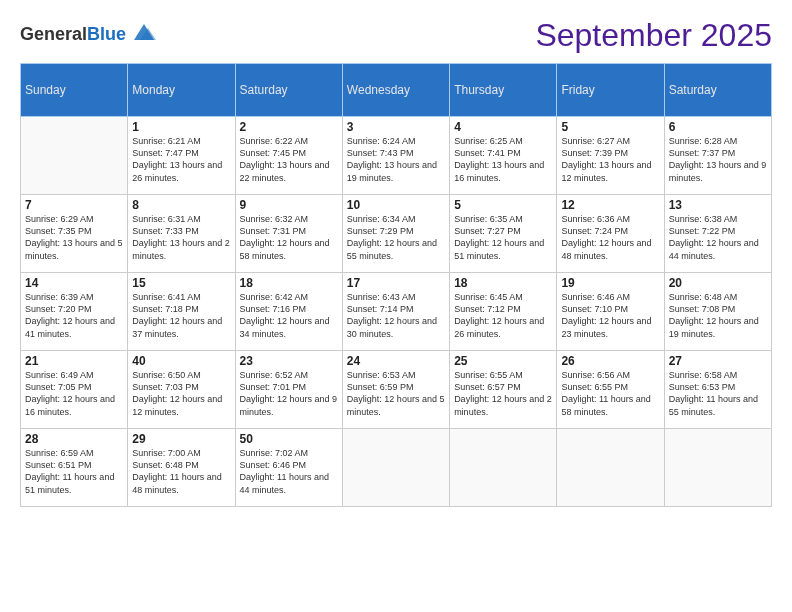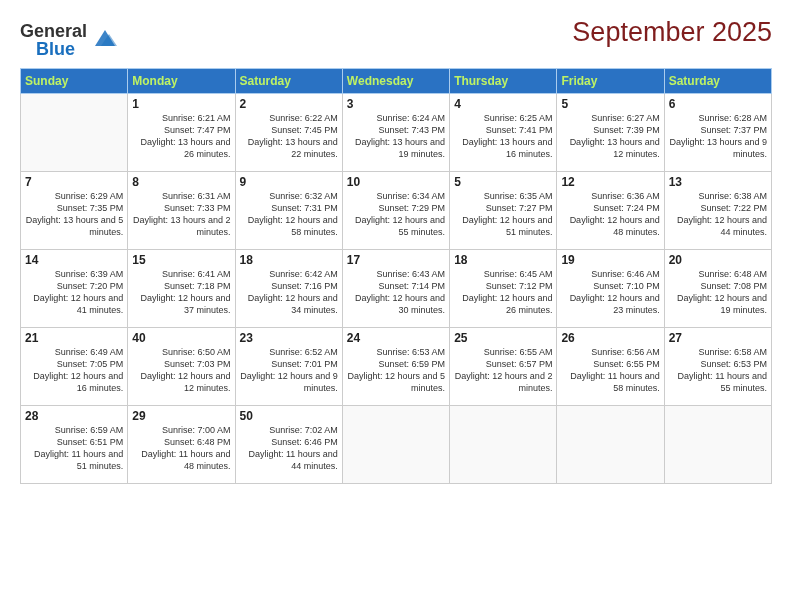--- a/index.html
+++ b/index.html
@@ -22,64 +22,63 @@
       justify-content: space-between;
       margin-bottom: 10px;
     }
     .logo {
       display: flex;
       align-items: center;
       margin-top: 4px;
     }
     .logo-text {
       display: flex;
-      flex-direction: column;
+      flex-direction: row;
       line-height: 1;
     }
     .logo-general {
       font-size: 18px;
       font-weight: bold;
       color: #333;
     }
     .logo-blue {
       font-size: 18px;
       font-weight: bold;
       color: #1a6fbe;
-      margin-left: 16px;
     }
     .logo-icon {
       width: 28px;
       height: 28px;
       margin-left: 4px;
       margin-top: -4px;
     }
     .title-block {
       text-align: right;
     }
     .month-title {
-      font-size: 27px;
+      font-size: 32px;
       font-weight: normal;
-      color: #7f1d1d;
+      color: #4c1d95;
       line-height: 1.1;
     }
     .subtitle {
       font-size: 14px;
       color: #555;
     }
     .calendar {
       width: 100%;
       border-collapse: collapse;
       table-layout: fixed;
     }
     .calendar thead tr th {
       background: #2a72c3;
-      color: #bef264;
+      color: #e5e5e5;
       font-size: 12px;
-      font-weight: bold;
-      padding: 5px 4px;
+      font-weight: normal;
+      padding: 19px 4px;
       text-align: left;
       border: 1px solid #aaccee;
     }
     .calendar tbody tr td {
       border: 1px solid #ccc;
       vertical-align: top;
       padding: 3px 4px;
       font-size: 9.5px;
       color: #333;
       height: 78px;
@@ -88,21 +87,20 @@
       font-size: 12px;
       font-weight: bold;
       color: #222;
       display: block;
       margin-bottom: 1px;
     }
     .day-info {
       font-size: 9px;
       color: #333;
       line-height: 1.35;
-      text-align: right;
     }
     .empty-cell {
       background: #f9f9f9;
     }
   </style>
 </head>
 <body>
 
 <div class="page">
   <div class="header">

